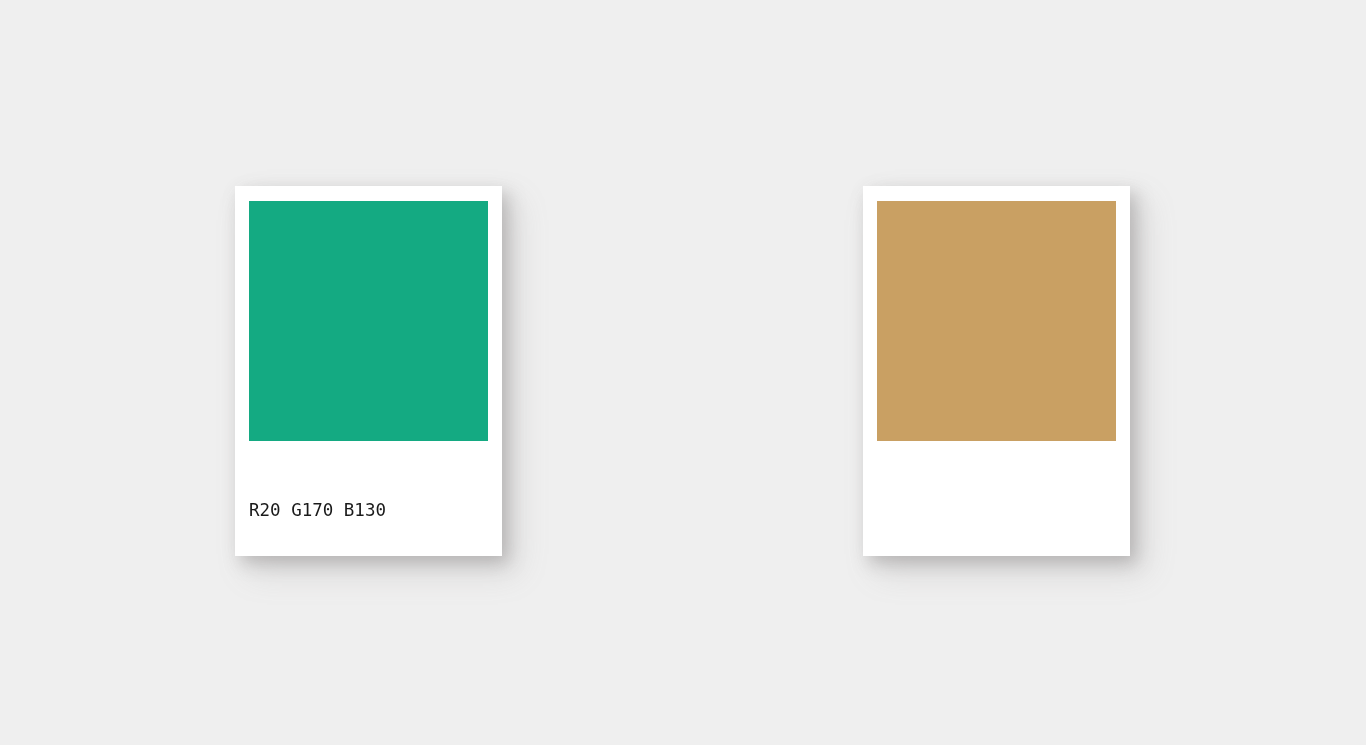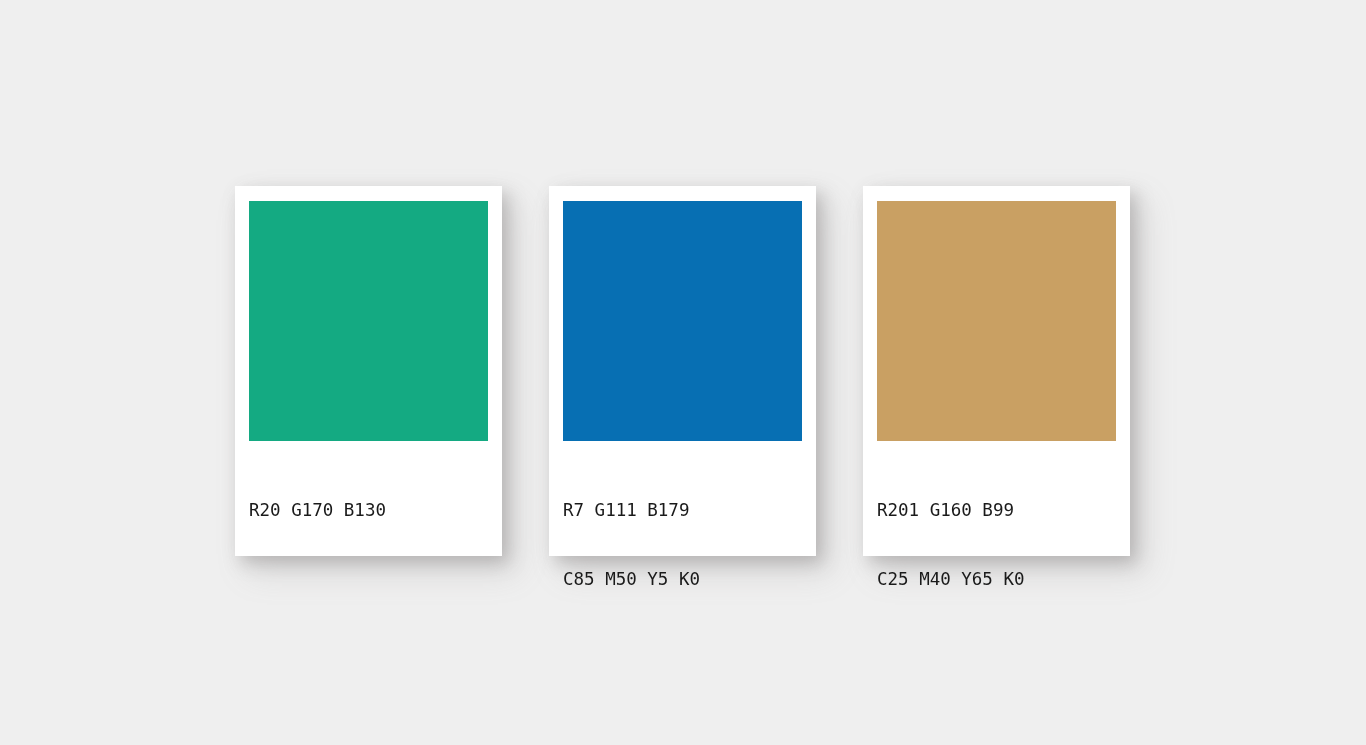--- a/index.html
+++ b/index.html
@@ -69,29 +69,18 @@
 
 <div id="swatch-gallery">
 
   <div class="swatch-card card-1">
     <div class="swatch-chip" style="background-color: rgb(20, 170, 130);"></div>
     <div class="swatch-caption">
       <span class="caption-line">R20 G170 B130</span>
     </div>
   </div>
 
-  <div class="swatch-card card-2">
-    <div class="swatch-chip" style="background-color: rgb(7, 111, 179);"></div>
-    <div class="swatch-caption">
-      <span class="caption-line">R7 G111 B179</span>
-      <span class="caption-line">C85 M50 Y5 K0</span>
-    </div>
-  </div>
 
   <div class="swatch-card card-3">
     <div class="swatch-chip" style="background-color: rgb(201, 160, 99);"></div>
-    <div class="swatch-caption">
-      <span class="caption-line">R201 G160 B99</span>
-      <span class="caption-line">C25 M40 Y65 K0</span>
-    </div>
   </div>
 
 </div>
 
 </body></html>

